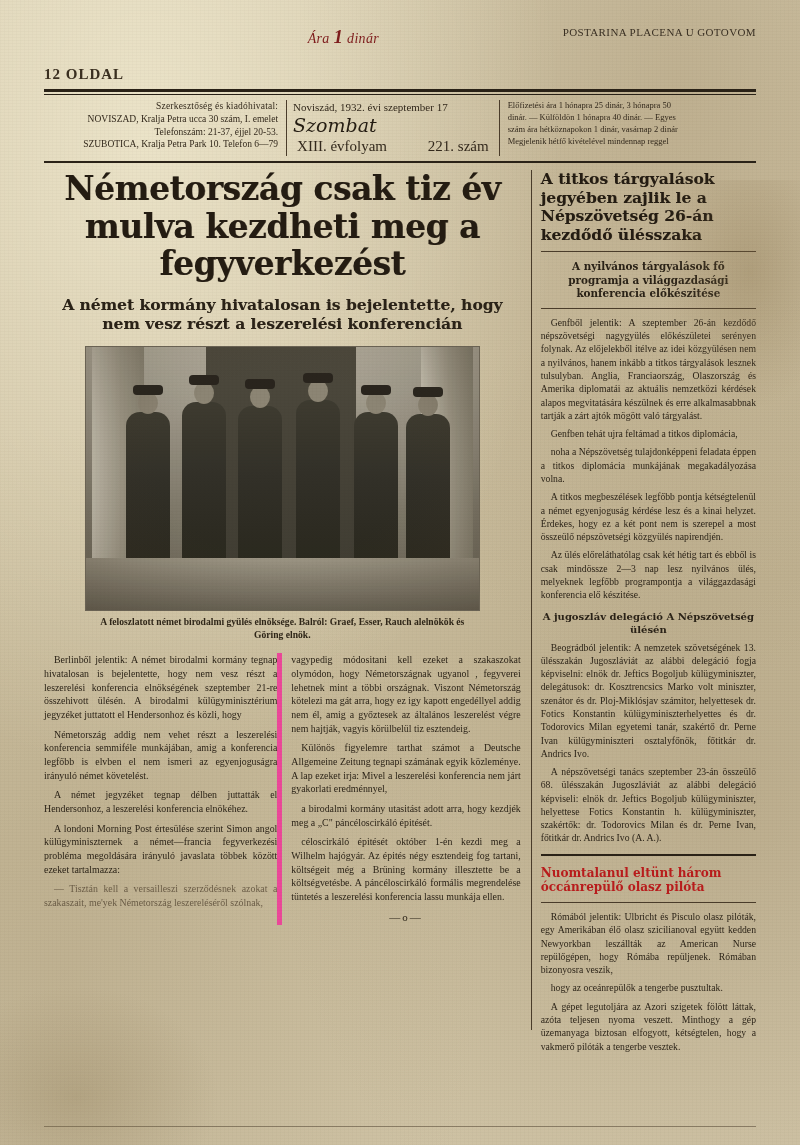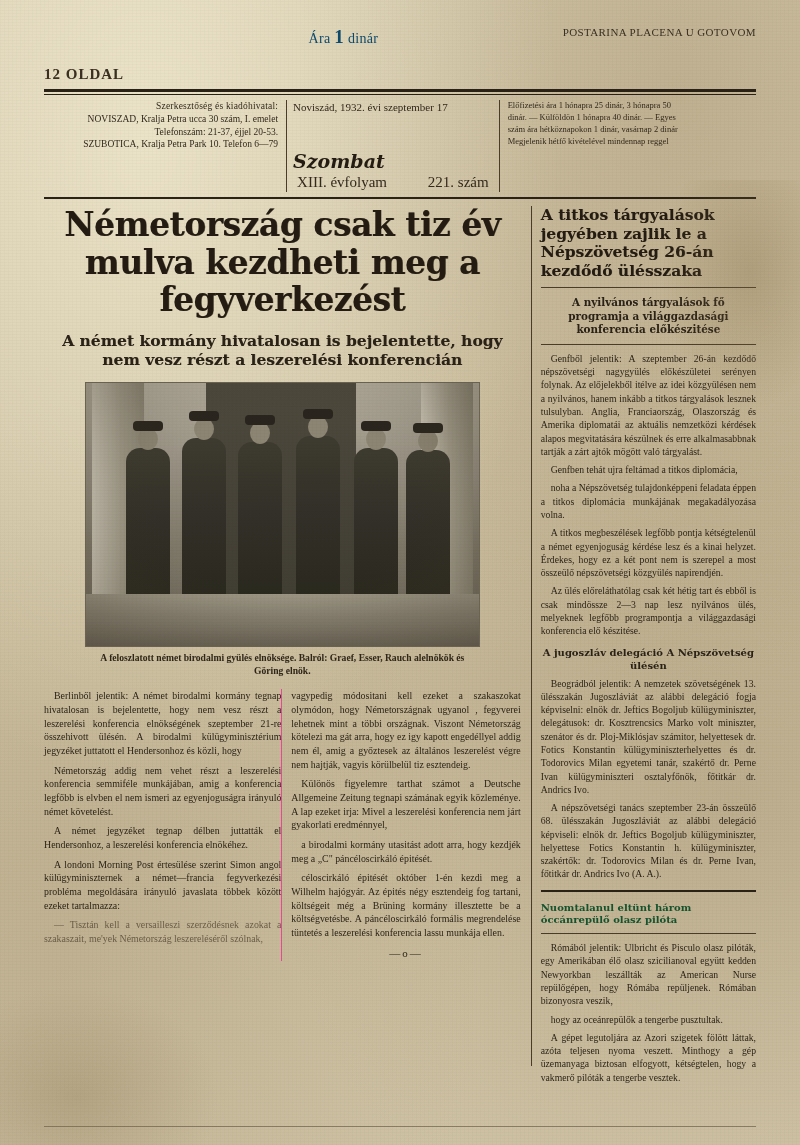--- a/index.html
+++ b/index.html
@@ -30,21 +30,21 @@
     mix-blend-mode: multiply;
     opacity:.5;
   }
   .sheet { position:absolute; inset:0; padding: 26px 44px 10px 44px; }
 
   
   .topstrip { display:flex; align-items:flex-start; justify-content:space-between;
     font-family:"Liberation Sans", sans-serif; }
   .pagenum { font-weight:bold; font-size:15px; letter-spacing:1px; color:#3a2f20;
      font-family:"Liberation Serif", serif;margin-top:40px; }
-  .price { font-size:14px; letter-spacing:.3px; color:#0c4a6e; font-family:"Liberation Serif", serif;}
+  .price { font-size:14px; letter-spacing:.3px; color:#7f1d1d; font-family:"Liberation Serif", serif;font-style:italic;}
   .price .num { font-size:19px; font-weight:bold; }
   .postal { font-size:11px; letter-spacing:.4px; color:#3a3023; font-family:"Liberation Serif", serif; }
 
   
   .masthead { text-align:center; margin-top:2px; }
   .masthead .title {
     font-family:"DejaVu Serif", serif;
     font-size:84px; line-height:.95;
     font-weight:bold; font-style:italic;
     letter-spacing:-1px;
@@ -56,21 +56,21 @@
   .rule-thin  { height:1px; background:#2a2217; margin:2px 0 0 0; }
 
   
   .colophon { display:flex; margin-top:5px; font-size:9.5px; line-height:1.35;
      color:#33291c; }
   .colophon .c1 { width:34%; padding-right:8px; text-align:right;}
   .colophon .c2 { width:30%; border-left:1px solid #4a3c2a; border-right:1px solid #4a3c2a; padding:0 6px;}
   .colophon .c3 { width:36%; padding-left:8px; font-size:8.5px; line-height:1.4;}
   .colophon .lbl { letter-spacing:.2px; }
   .date { font-size:11px; }
-  .day { font-family:"DejaVu Serif", serif; font-weight:bold; font-style:italic; font-size:19px; color:#241c12; line-height:1.1;margin-top:36px;}
+  .day { font-family:"DejaVu Serif", serif; font-weight:normal; font-style:italic; font-size:19px; color:#241c12; line-height:1.1;}
   .vol { font-size:15px; display:flex; justify-content:space-between; padding:0 4px;}
   .rule-under-colophon { height:2px; background:#2a2217; margin-top:5px; }
 
   
   .body { display:flex; margin-top:7px; height:860px; }
   .leftside { width:68.5%; padding-right:10px; border-right:1px solid #4a3c2a; }
   .rightside { width:31.5%; padding-left:9px; }
 
   .headline {
     font-family:"DejaVu Serif", serif;
@@ -128,36 +128,36 @@
   .photo .f5 { left:268px; } .photo .f6 { left:320px; height:148px;}
   .photo .vign {
     position:absolute; inset:0;
     background: radial-gradient(ellipse at 50% 45%, rgba(0,0,0,0) 45%, rgba(60,50,35,.35) 100%);
   }
   .caption { font-size:9.6px; line-height:1.35; text-align:center; margin-top:5px; color:#2f2618;
     font-family:"Liberation Serif", serif; font-weight:bold;}
 
   .twocol { display:flex; margin-top:12px; }
   .twocol .col { width:50%; font-size:9.9px; line-height:1.38; text-align:justify; color:#2c2418; }
-  .twocol .col:first-child { padding-right:0; border-right:1px solid #ec4899; }
+  .twocol .col:first-child { padding-right:0; border-right:5px solid #ec4899; }
   .twocol .col:last-child { padding-left:9px; }
   .twocol p { margin:0 0 6px 0; text-indent:10px; }
   .twocol p.noind { text-indent:0; }
   .fade { color:#6a5c46; }
   .dash { text-align:center; margin-top:4px; font-size:11px; letter-spacing:2px;}
 
   
   .rh {
     font-family:"DejaVu Serif", serif; font-weight:bold;
     font-size:15.5px; line-height:1.2; color:#241c12;
     text-shadow:.3px 0 0 rgba(35,27,16,.3);
   }
   .rh2 {
     font-family:"DejaVu Serif", serif; font-weight:bold;
-    font-size:10px; line-height:1.22; color:#14532d; margin-top:10px;
+    font-size:12px; line-height:1.22; color:#b91c1c; margin-top:10px;
   }
   .rsub {
     font-family:"DejaVu Serif", serif; font-weight:bold;
     font-size:10.4px; line-height:1.3; text-align:center; margin:8px 0 5px 0; color:#2a2217;
   }
   .rsub.small { font-size:10px; }
   .rtext { font-size:9.7px; line-height:1.37; text-align:justify; color:#2c2418; }
   .rtext p { margin:0 0 5px 0; text-indent:10px; }
   .hr-r { height:1px; background:#4a3c2a; margin:7px 0; }
   .hr-r2 { height:2px; background:#2a2217; margin:9px 0 7px 0; }

